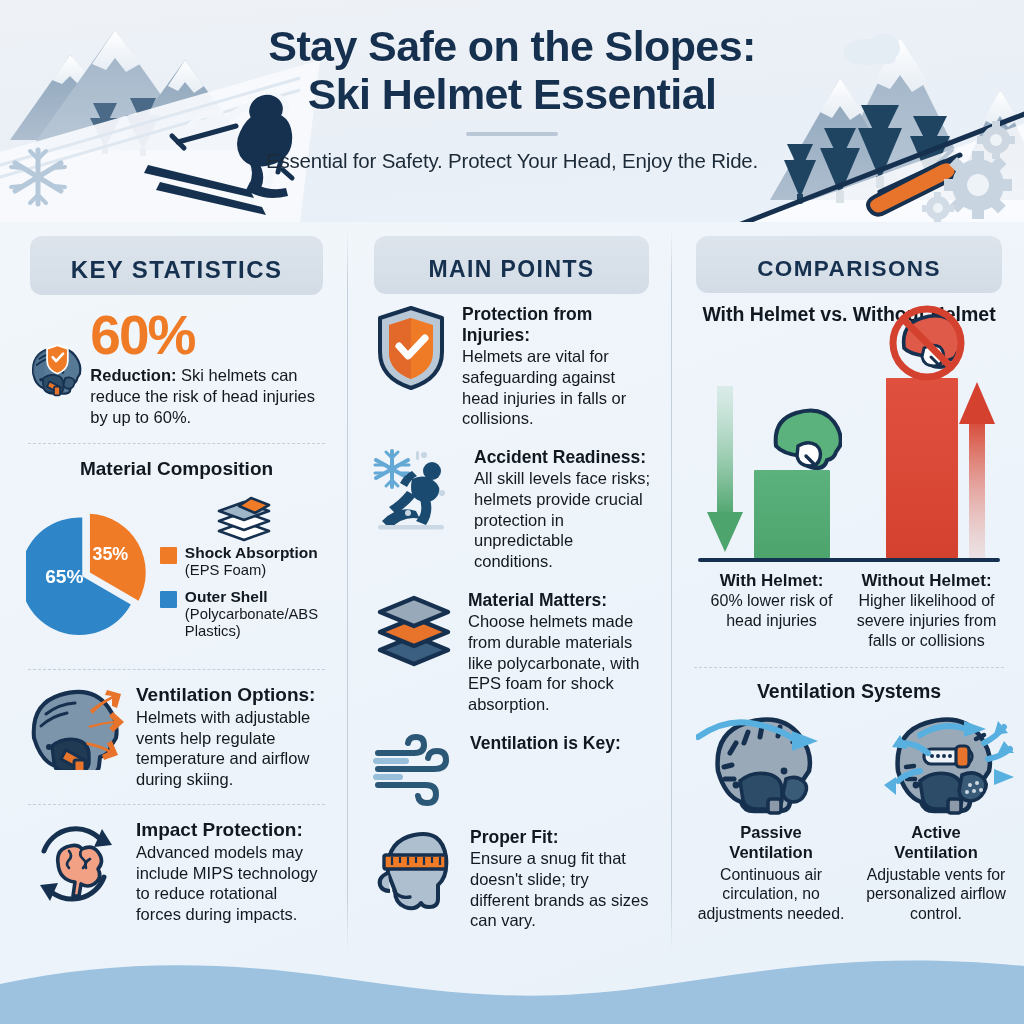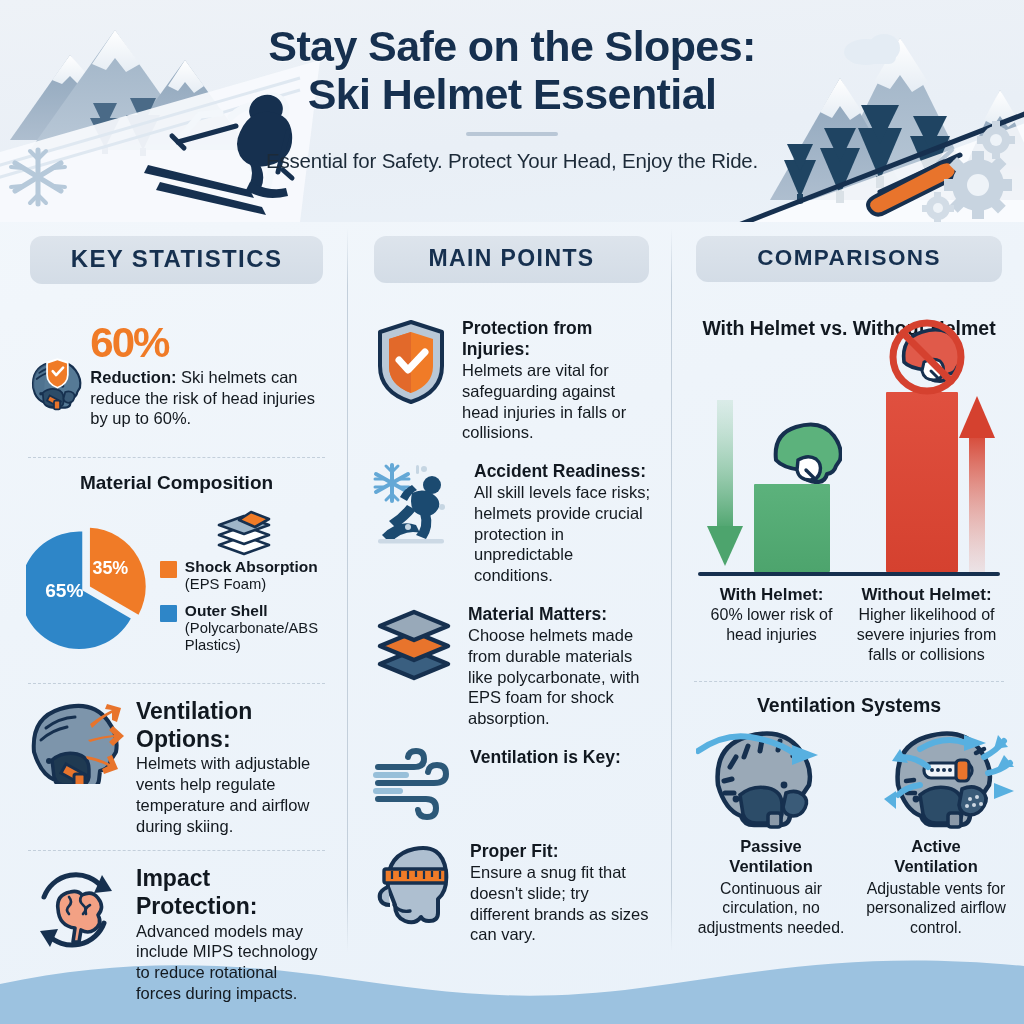--- a/index.html
+++ b/index.html
@@ -27,38 +27,38 @@
   
   .columns { position:relative; display:flex; width:1024px; height:760px; z-index:4; }
   .col { position:relative; padding:10px 0 0 0; }
   .col-left   { width:347px; padding-left:24px; padding-right:18px; }
   .col-mid    { width:325px; padding-left:20px; padding-right:16px; }
   .col-right  { width:352px; padding-left:18px; padding-right:16px; }
   .vdiv { width:1px; background:linear-gradient(180deg,rgba(190,203,216,0) 0%,#c3cfdb 8%,#c3cfdb 92%,rgba(190,203,216,0) 100%); margin-top:6px; height:724px; }
 
   .pill { display:block; text-align:center; background:linear-gradient(180deg,#dde4ec 0%,#d3dce6 100%);
     border-radius:12px; color:#16304f; font-weight:bold; font-size:24px; letter-spacing:1.4px;
-    padding:9px 6px 11px; margin:4px 6px 35px; }
+    padding:20px 6px 11px; margin:4px 6px 10px; }
   .col-mid .pill { font-size:23px; }
   .col-right .pill { font-size:22.5px; }
 
   .hr-dash { height:0; border-top:1px dashed #c3cfdb; margin:14px 4px; }
 
   
   .row { display:flex; align-items:flex-start; gap:12px; padding:0 4px; }
   .row .icon { flex:0 0 auto; }
   .row .body { flex:1 1 auto; }
-  .lead { font-weight:bold; color:#111820; font-size:23px; line-height:1.2; }
+  .lead { font-weight:bold; color:#111820; font-size:19px; line-height:1.2; }
   .desc { color:#13191f; font-size:16.5px; line-height:1.26; }
   .mid .lead { font-size:17.5px; }
   .mid .desc { font-size:16.5px; }
 
   
   .stat-hero { display:flex; align-items:flex-start; gap:6px; padding:2px 4px 0; }
-  .stat-big { font-size:42px; font-weight:bold; color:#F07B27; line-height:0.95; letter-spacing:-2px; }
+  .stat-big { font-size:55px; font-weight:bold; color:#F07B27; line-height:0.95; letter-spacing:-2px; }
   .stat-body { padding-top:2px; }
 
   
   .sec-title { text-align:center; font-weight:bold; font-size:19px; color:#111820; margin:2px 0 10px; }
   .pie-wrap { display:flex; align-items:center; gap:6px; padding-left:2px; }
   .legend-item { display:flex; gap:8px; margin-bottom:9px; }
   .swatch { width:17px; height:17px; flex:0 0 auto; margin-top:3px; border-radius:1px; }
   .leg-name { font-weight:bold; font-size:15.5px; color:#111820; line-height:1.16; }
   .leg-sub  { font-size:14.8px; color:#13191f; line-height:1.16; }
 

